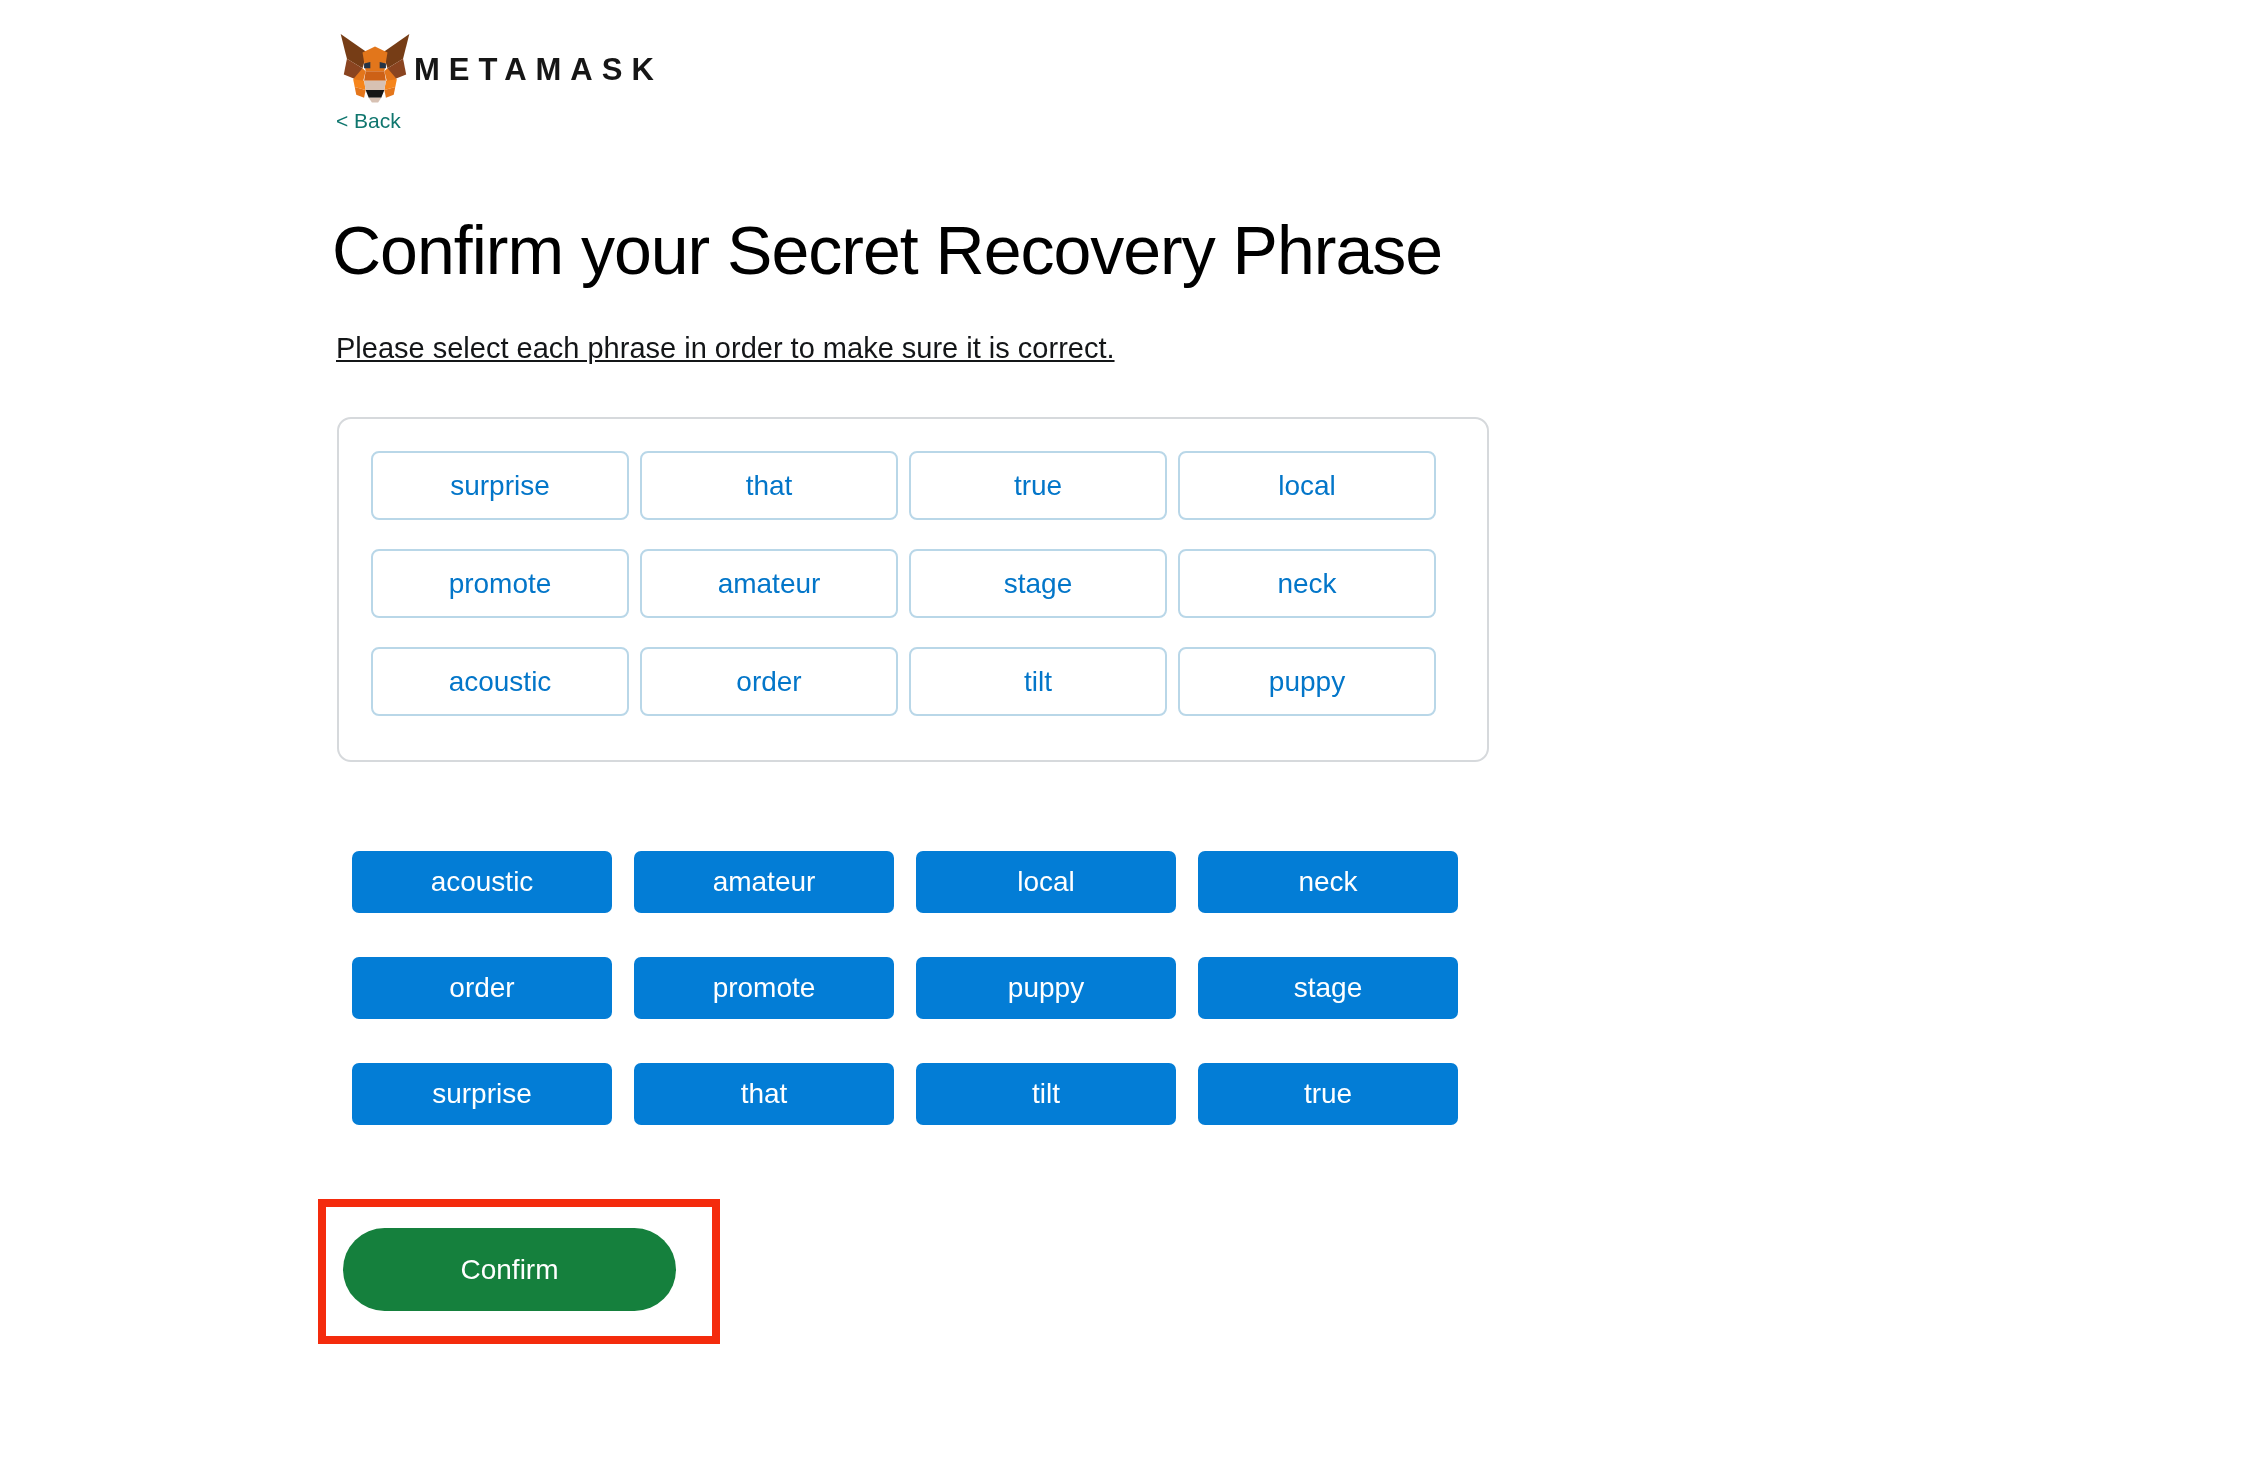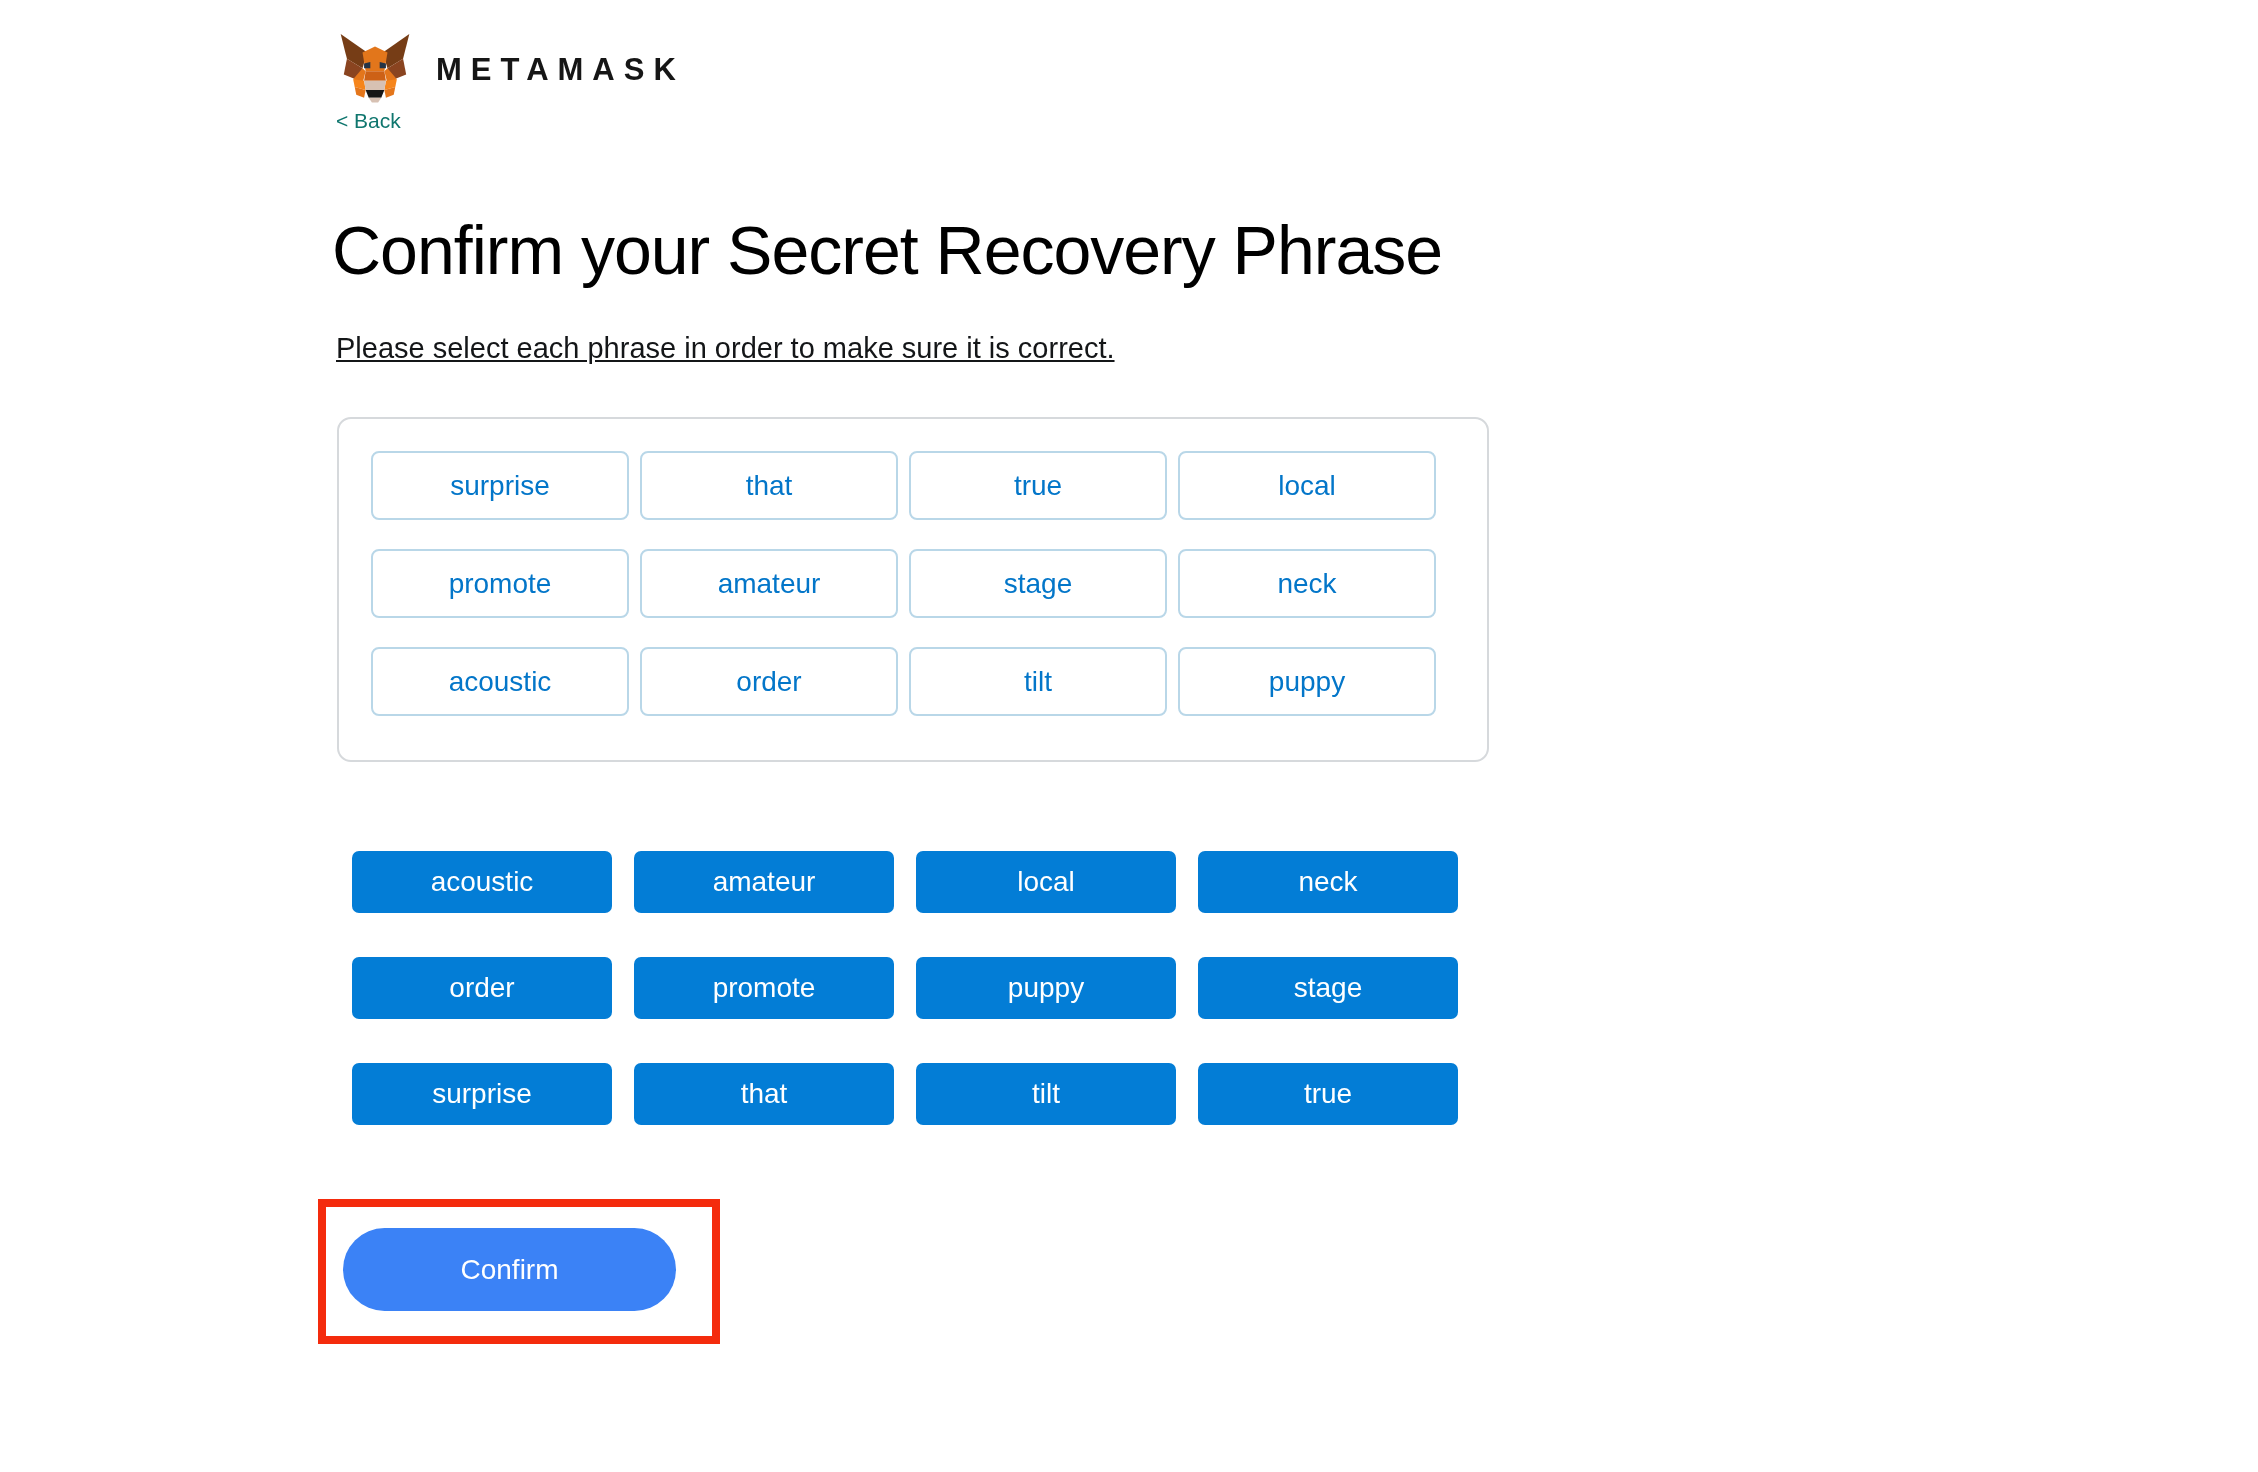--- a/index.html
+++ b/index.html
@@ -23,21 +23,20 @@
     height: 1472px;
   }
 
   
   .brand-row {
     position: absolute;
     left: 336px;
     top: 32px;
     display: flex;
     align-items: center;
-    gap: 22px;
   }
   .fox-logo {
     width: 78px;
     height: 74px;
     display: block;
   }
   .wordmark {
     font-size: 31px;
     font-weight: 700;
     letter-spacing: 9px;
@@ -156,21 +155,21 @@
     background: transparent;
     pointer-events: none;
   }
   .confirm-button {
     position: absolute;
     left: 343px;
     top: 1228px;
     width: 333px;
     height: 83px;
     box-sizing: border-box;
-    background: #3b82f6;
+    background: #15803d;
     border: none;
     border-radius: 48px;
     color: #ffffff;
     font-family: "Liberation Sans", sans-serif;
     font-size: 28px;
     display: flex;
     align-items: center;
     justify-content: center;
     cursor: pointer;
     user-select: none;

